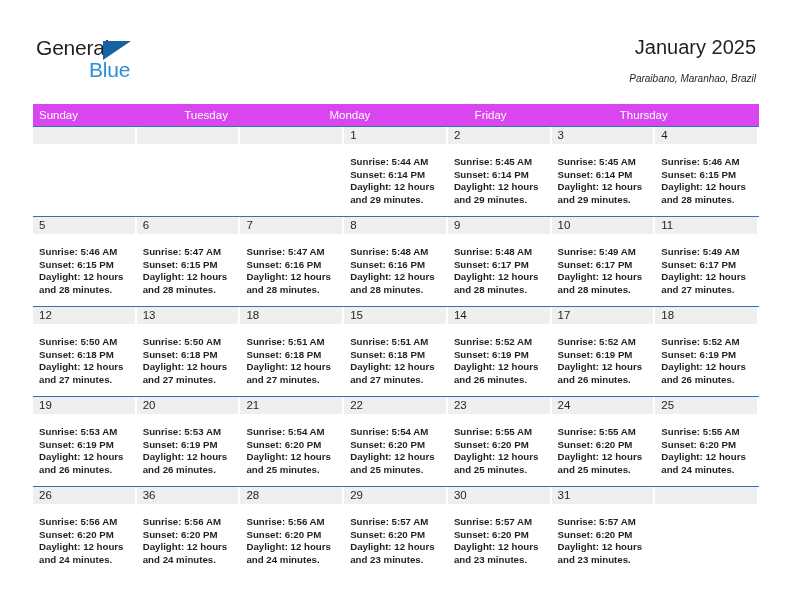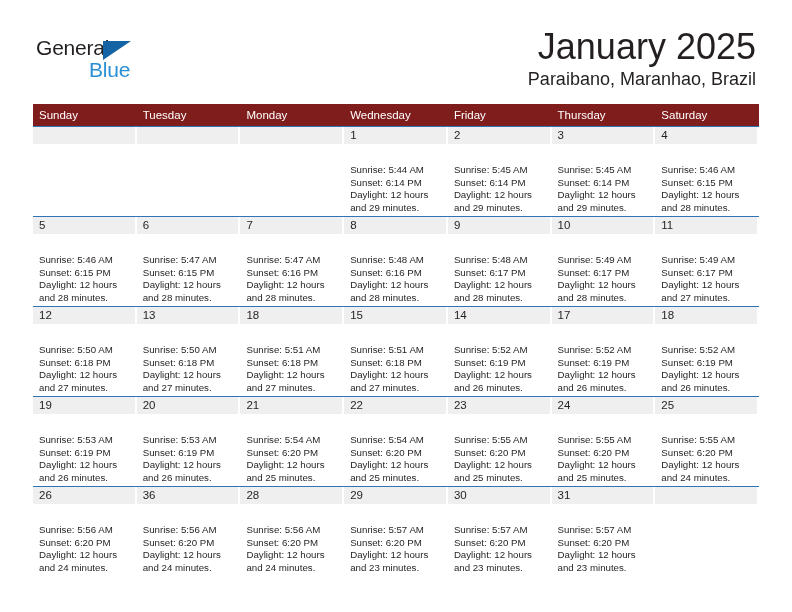--- a/index.html
+++ b/index.html
@@ -66,44 +66,45 @@
     font-family: "Liberation Sans", sans-serif;
   }
 
   .title-block {
     position: absolute;
     right: 36px;
     top: 30px;
     text-align: right;
   }
   .month-title {
-    font-size: 36px;
+    font-size: 20px;
     color: #231f20;
     line-height: 34px;
     white-space: nowrap;
   }
   .location-subtitle {
-    font-size: 18px;
+    font-size: 10px;
     color: #231f20;
     line-height: 20px;
     margin-top: 5px;
     white-space: nowrap;
+    font-style: italic;
   }
 
   
   .calendar {
     position: absolute;
     left: 33px;
     top: 104px;
     width: 726px;
   }
 
   .weekday-header {
     display: flex;
-    background: #7f1d1d;
+    background: #d946ef;
     height: 22px;
   }
   .weekday-cell {
     flex: 1 1 0;
     color: #ffffff;
     font-size: 11.5px;
     line-height: 22px;
     padding-left: 6px;
     box-sizing: border-box;
     white-space: nowrap;
@@ -137,24 +138,25 @@
     font-size: 11.5px;
     line-height: 17px;
     color: #231f20;
   }
 
   .day-cell.empty .day-number-band {
     color: transparent;
   }
 
   .day-details {
-    padding: 20px 4px 0 6px;
+    padding: 12px 4px 0 6px;
     font-size: 9.7px;
     line-height: 12.6px;
     color: #231f20;
+    font-weight: bold;
   }
   .day-details div {
     white-space: nowrap;
   }
 </style>
 </head>
 <body>
 
 <div class="page">
 
@@ -172,24 +174,22 @@
     </div>
 
   </div>
 
   <div class="calendar">
 
     <div class="weekday-header">
       <div class="weekday-cell">Sunday</div>
       <div class="weekday-cell">Tuesday</div>
       <div class="weekday-cell">Monday</div>
-      <div class="weekday-cell">Wednesday</div>
       <div class="weekday-cell">Friday</div>
       <div class="weekday-cell">Thursday</div>
-      <div class="weekday-cell">Saturday</div>
     </div>
 
     <div class="week-row">
       <div class="day-cell empty">
         <div class="day-number-band"></div>
       </div>
       <div class="day-cell empty">
         <div class="day-number-band"></div>
       </div>
       <div class="day-cell empty">

